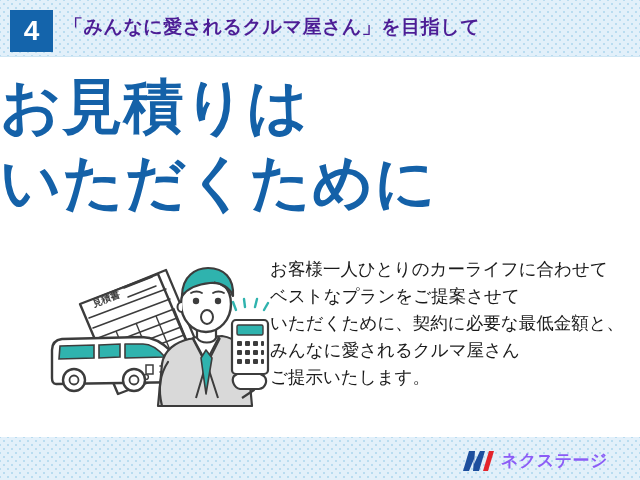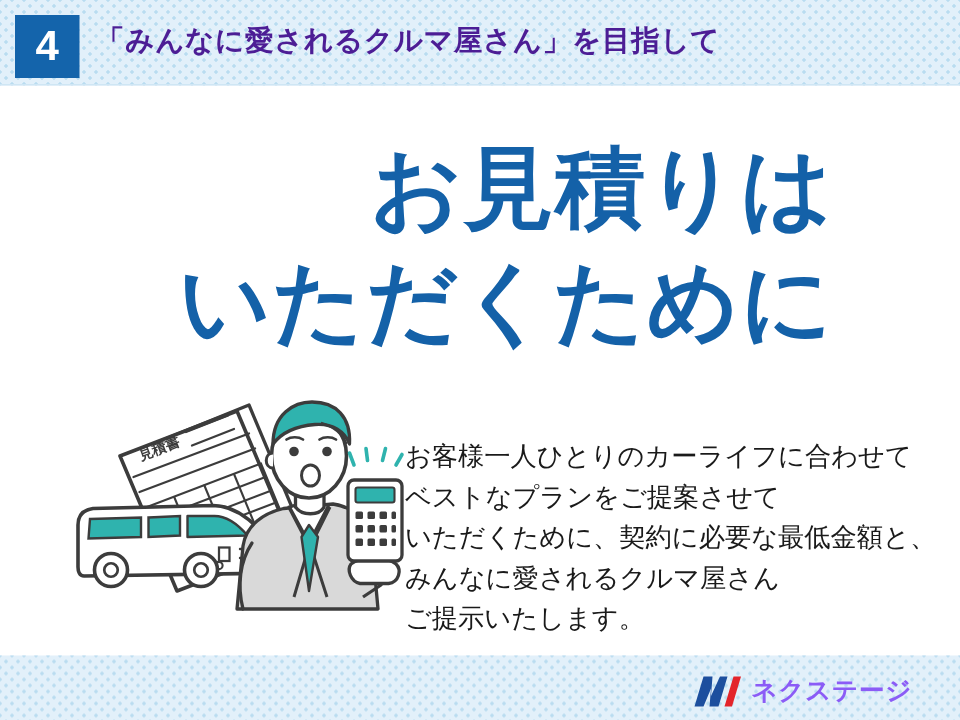--- a/index.html
+++ b/index.html
@@ -69,41 +69,40 @@
     color: #4c1d95;
     letter-spacing: 0.5px;
     white-space: nowrap;
     font-family: Liberation Serif, serif;
   }
 
   
   #headline {
     position: absolute;
     left: 0;
-    top: 88px;
+    top: 68px;
     width: 556px;
-    text-align: right;
+    text-align: left;
   }
   .headline-line {
     color: #1461a8;
     font-weight: bold;
     font-size: 60px;
     line-height: 76px;
     letter-spacing: 1px;
     white-space: nowrap;
     font-family: "DejaVu Sans", sans-serif;
   }
 
   
   #body-copy {
     position: absolute;
     left: 270px;
     top: 256px;
     width: 365px;
-    margin-top: 36px;
   }
   .body-line {
     font-size: 17.5px;
     line-height: 27px;
     color: #1a1a1a;
     white-space: nowrap;
     font-family: "DejaVu Sans", sans-serif;
   }
 
   

